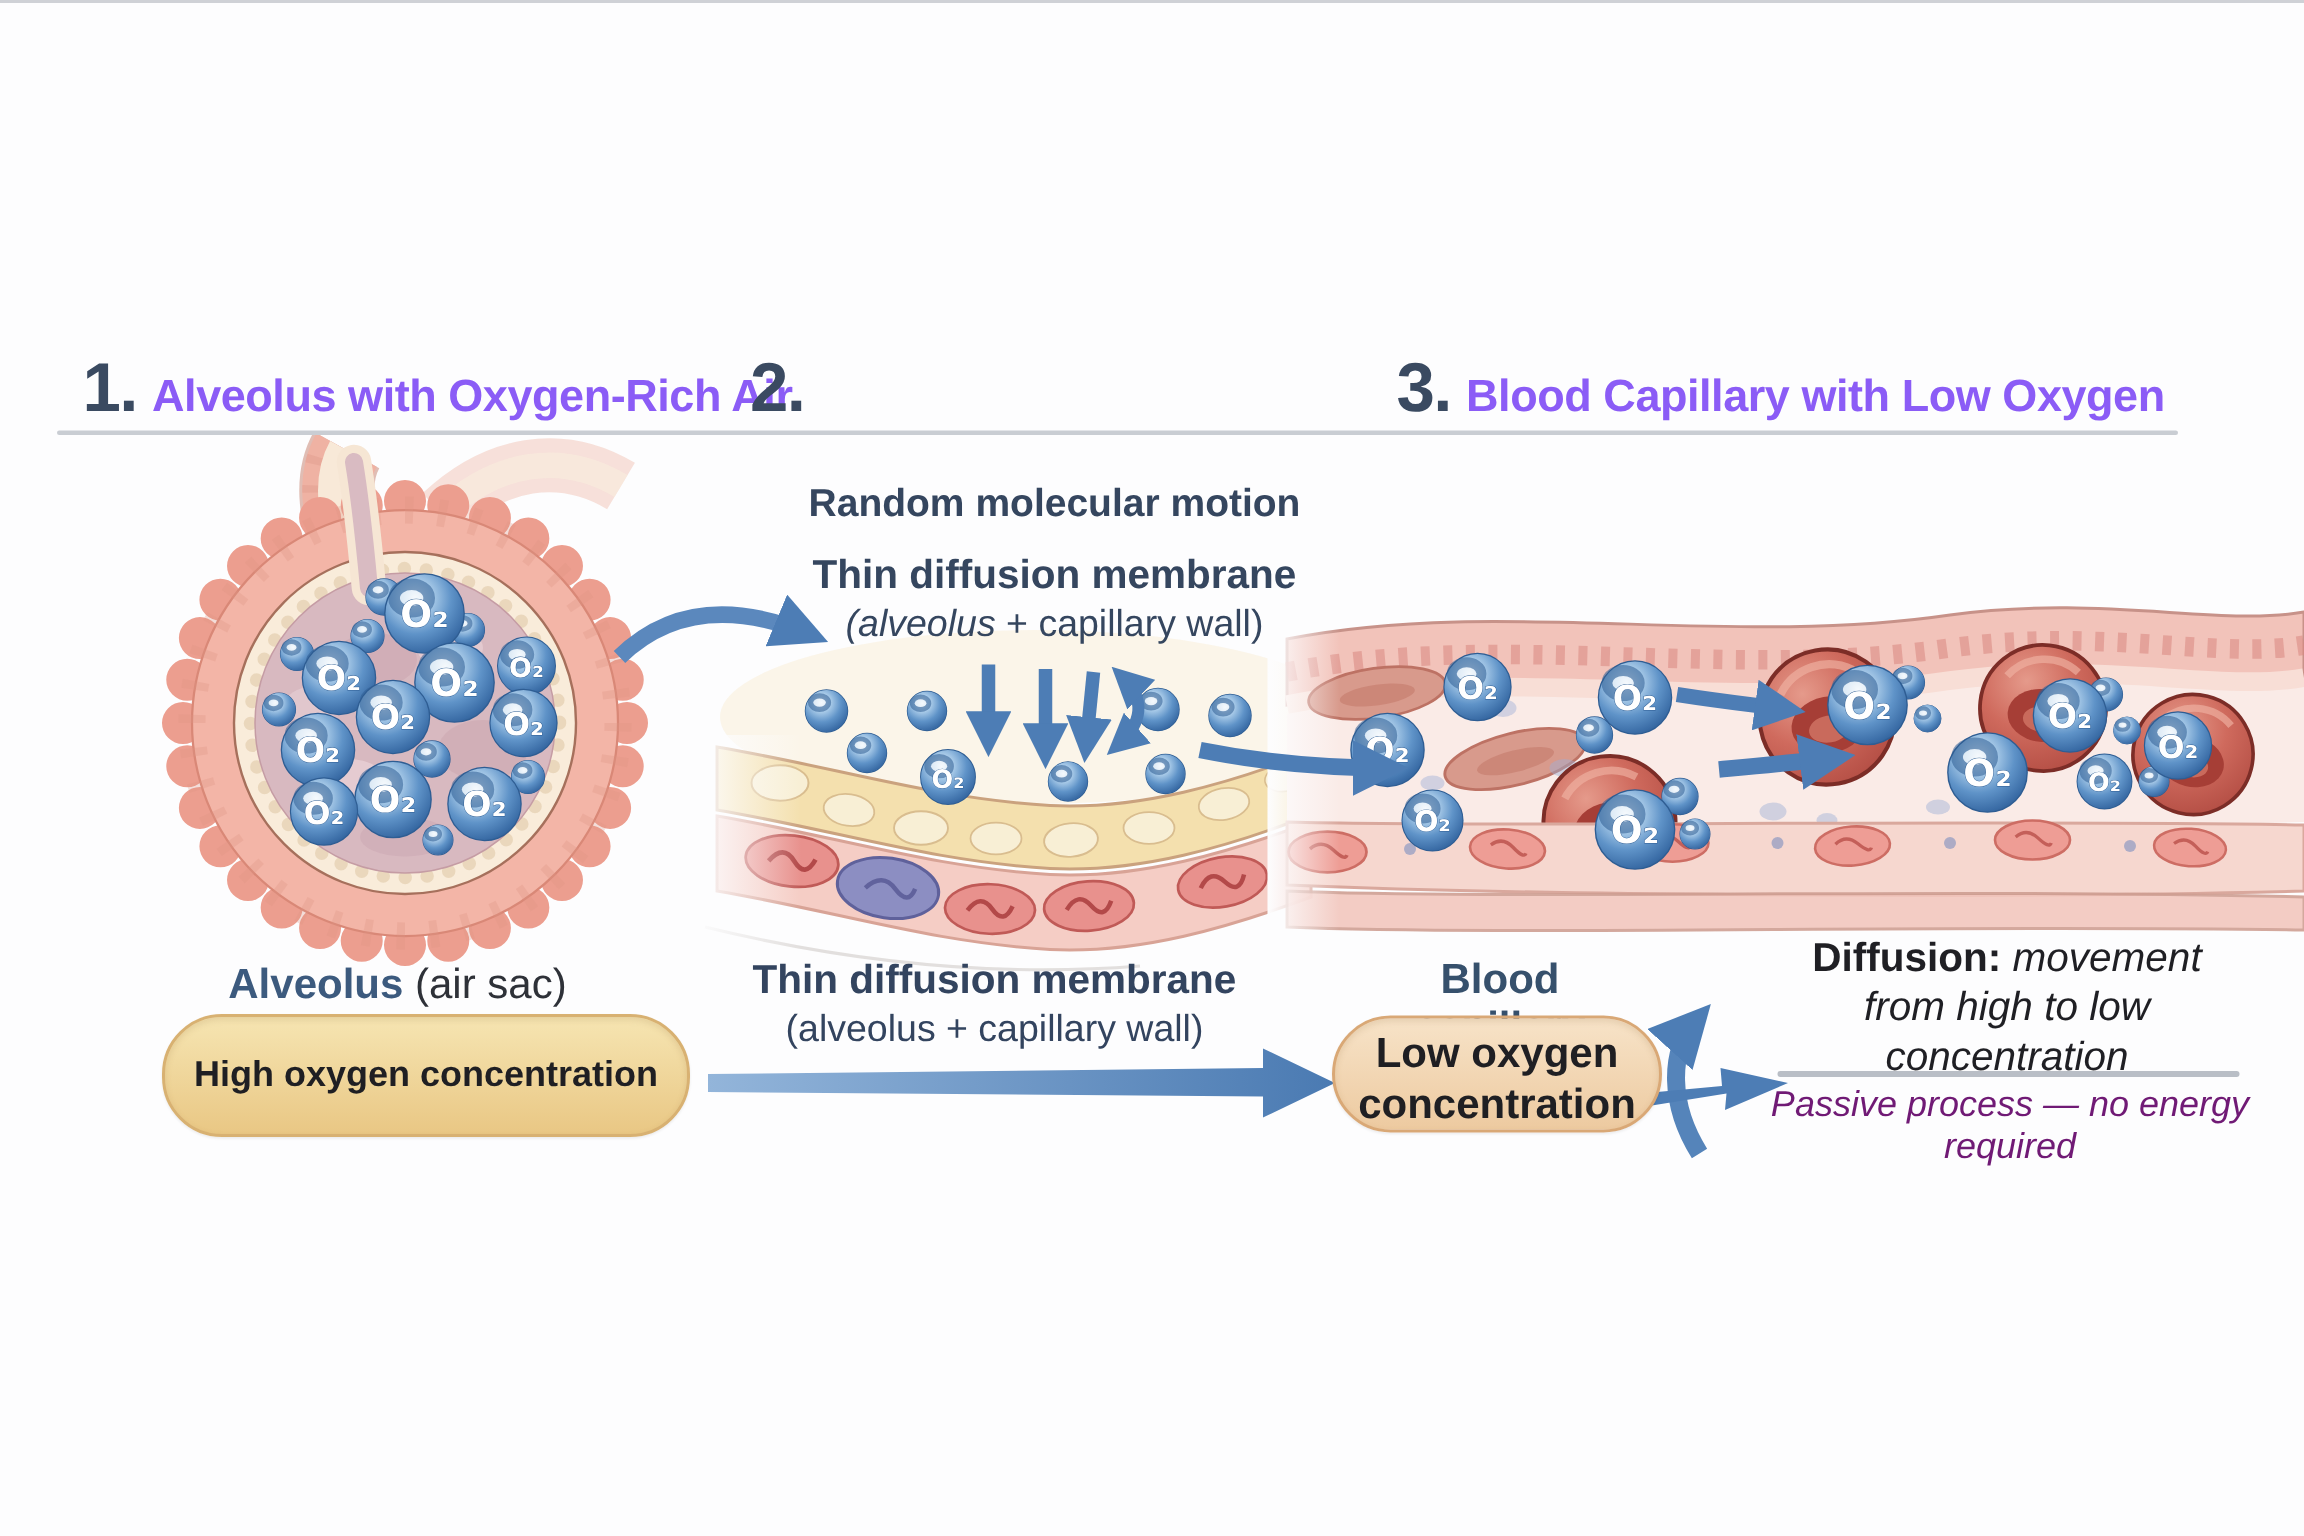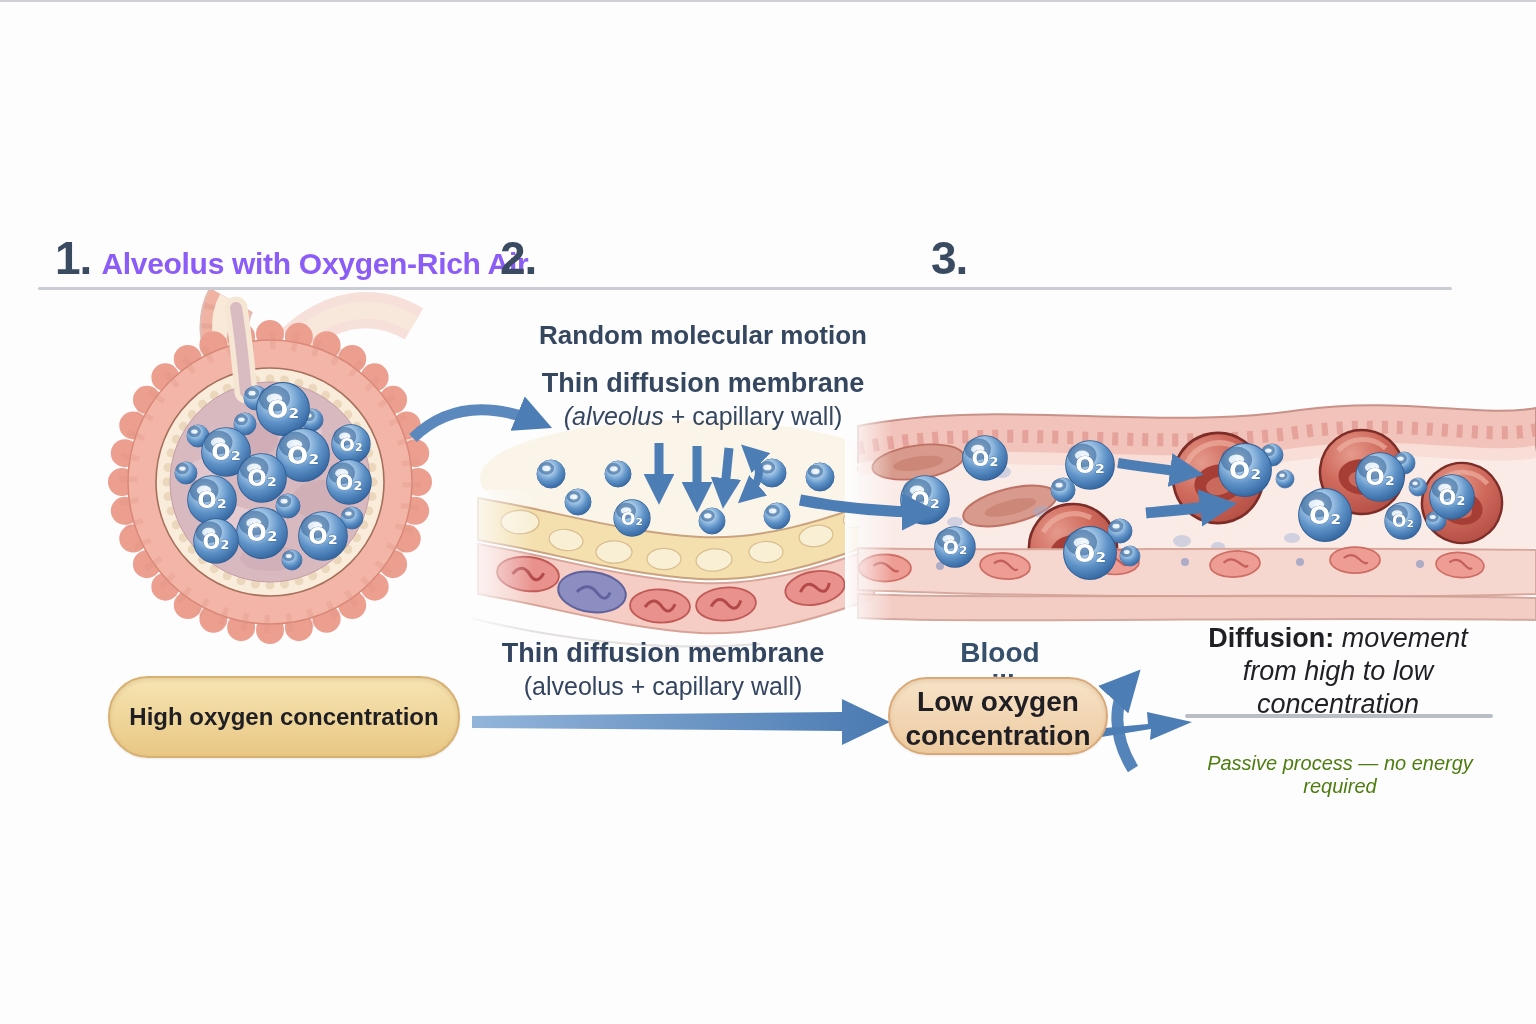--- a/index.html
+++ b/index.html
@@ -33,21 +33,21 @@
   .pill-high{left:108px;top:676px;width:348px;height:78px;font-size:24px;
         background:linear-gradient(#f6e5b2,#e9c784);border:2px solid #d8b172;}
   .pill-low{left:888px;top:677px;width:216px;height:74px;font-size:28px;
         background:linear-gradient(#f7e3c8,#edcaa0);border:2px solid #d9a876;justify-content:flex-end;}
   .lbl-mem-bot{left:498px;top:640px;width:330px;font-size:27px;font-weight:700;line-height:1.0;color:#33445f;}
   .lbl-mem-bot .sub{display:block;font-size:25px;font-weight:400;margin-top:7px;}
   .lbl-cap{left:900px;top:637px;width:200px;font-size:28px;font-weight:700;color:#36506c;}
   .lbl-diff{left:1166px;top:622px;width:344px;font-size:27px;color:#1f1f24;line-height:1.22;}
   .lbl-diff .term{font-weight:700;font-style:normal;}
   .grayline{position:absolute;left:1185px;top:714px;width:308px;height:4px;background:#b9bec6;border-radius:2px;}
-  .lbl-passive{left:1172px;top:723px;width:336px;font-size:20px;font-style:italic;color:#4d7c0f;margin-top:29px;}
+  .lbl-passive{left:1172px;top:723px;width:336px;font-size:24px;font-style:italic;color:#701a75;}
 </style>
 </head>
 <body>
 
 <div class="canvas">
   <div class="topline"></div>
 
   <svg class="illus" width="1536" height="1024" viewBox="0 0 1536 1024">
     <defs>
       <radialGradient id="o2g" cx="0.38" cy="0.3" r="0.8">
@@ -341,29 +341,33 @@
 
   <div class="heading h1">
     <span class="sec-num">1.</span>
     <span class="sec-title">Alveolus with Oxygen-Rich Air</span>
   </div>
   <div class="heading h2">
     <span class="sec-num">2.</span>
   </div>
   <div class="heading h3">
     <span class="sec-num">3.</span>
+    <span class="sec-title">Blood Capillary with Low Oxygen</span>
   </div>
   <div class="divider"></div>
 
   <div class="lbl lbl-motion">Random molecular motion</div>
   <div class="lbl lbl-mem-top">
     <span>Thin diffusion membrane</span>
     <span class="sub"><span class="it">(alveolus</span><span> + capillary wall)</span></span>
   </div>
 
+  <div class="lbl lbl-alv">
+    <span class="name">Alveolus</span><span class="sub2"> (air sac)</span>
+  </div>
   <div class="pill pill-high">
     <span>High oxygen concentration</span>
   </div>
   <div class="lbl lbl-mem-bot">
     <span>Thin diffusion membrane</span>
     <span class="sub">(alveolus + capillary wall)</span>
   </div>
   <div class="lbl lbl-cap">Blood capillary</div>
   <div class="pill pill-low">
     <span>Low oxygen</span>

